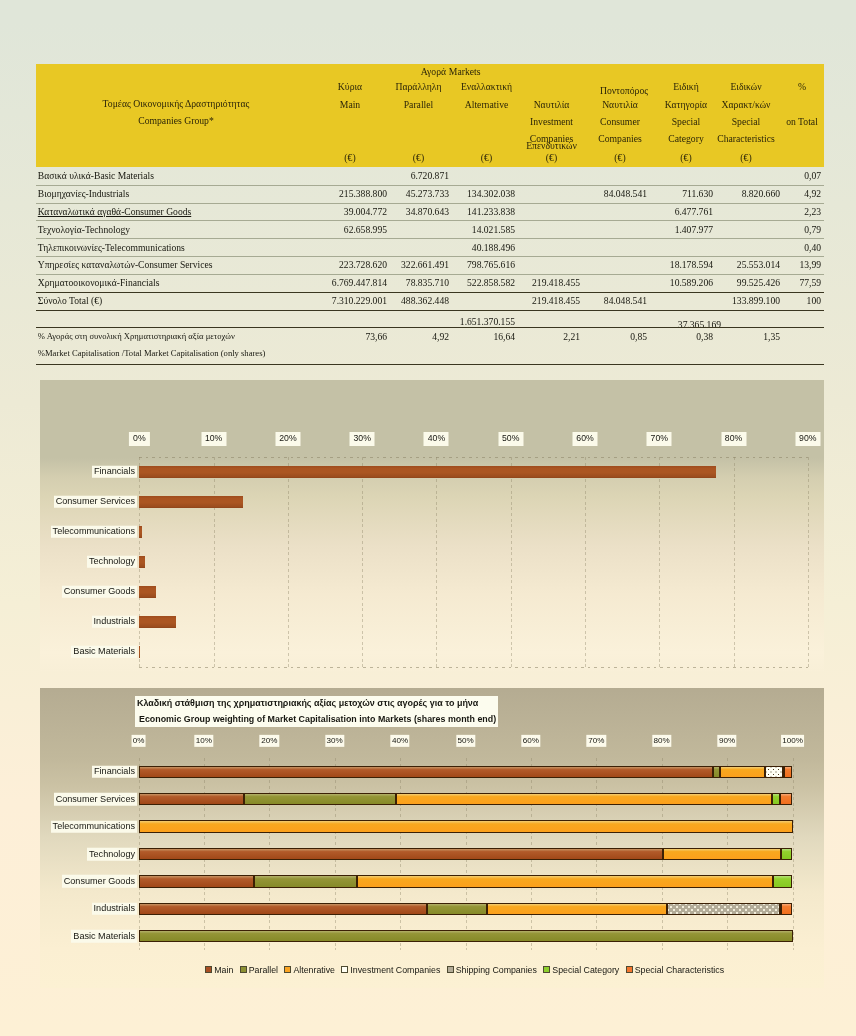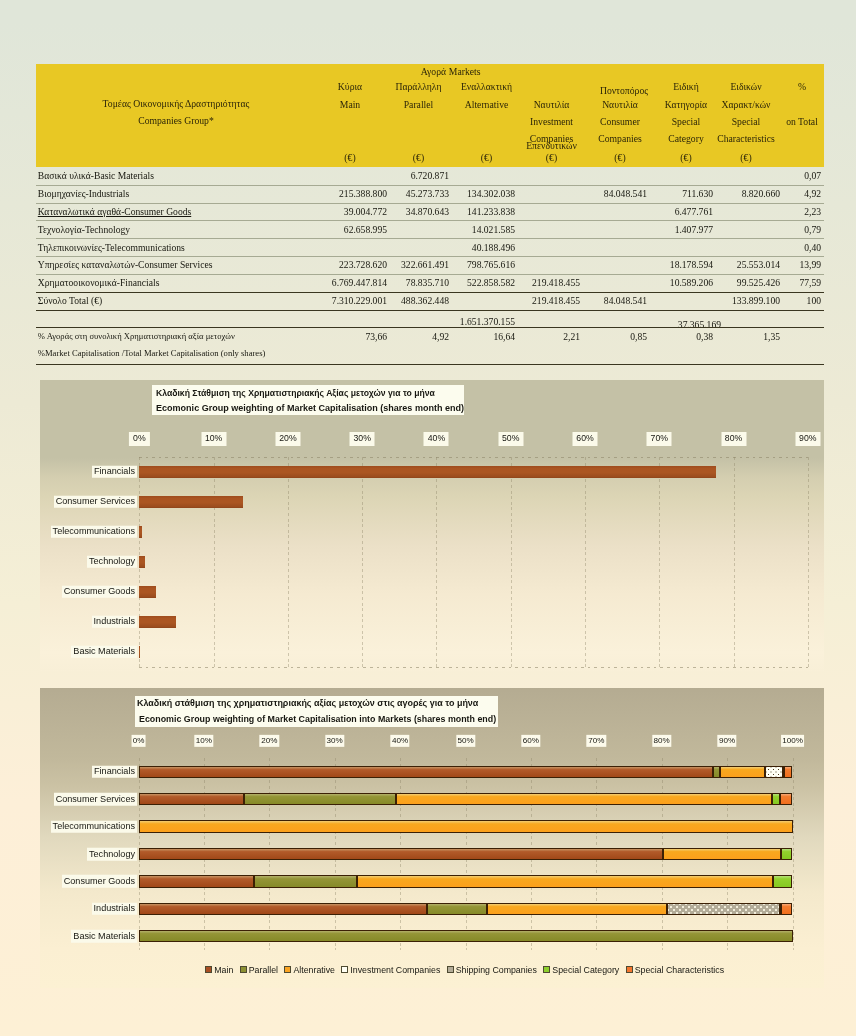--- a/index.html
+++ b/index.html
@@ -197,24 +197,20 @@
       <div class="num" style="right:244px;top:2.6px;">2,21</div>
       <div class="num" style="right:177px;top:2.6px;">0,85</div>
       <div class="num" style="right:111px;top:2.6px;">0,38</div>
       <div class="num" style="right:44px;top:2.6px;">1,35</div>
       <div class="num" style="right:3px;top:2.6px;"></div>
     </div>
     <div class="fnote" style="position:absolute;left:37.8px;top:348px;">%Market Capitalisation /Total Market Capitalisation (only shares)</div>
     <div class="sepH" style="position:absolute;left:36px;top:363.5px;width:788px;"></div>
     <div class="chart" style="left:40px;top:380px;width:784px;height:292px;">
       <div class="cbg" style="background:linear-gradient(180deg,#C4C1A6 0%,#C4C1A6 26.7%,#D4CEB0 33.3%,#DCD5B5 40%,#EBE0C7 56.7%,#F5EAD1 73.3%,#FAF1DA 93.3%,#F8EFD7 100%);"></div>
-      <div class="ctitle" style="left:112.3px;top:4.5px;width:312px;height:30.2px;">
-        <div class="ctl" style="left:3.5px;top:8.3px;font-size:9.1px;transform:translateY(-50%) scaleX(0.949);">Κλαδική Στάθμιση της Χρηματιστηριακής Αξίας μετοχών για το μήνα</div>
-        <div class="ctl" style="left:3.5px;top:23.8px;font-size:9.1px;transform:translateY(-50%) scaleX(0.993);">Ecomonic Group weighting of Market Capitalisation (shares month end)</div>
-      </div>
       <div class="gl" style="left:99.4px;top:76.9px;height:210px;"></div>
       <div class="xtick" style="left:99.4px;top:58.5px;transform:translate(-50%,-50%);">0%</div>
       <div class="gl" style="left:173.667px;top:76.9px;height:210px;"></div>
       <div class="xtick" style="left:173.667px;top:58.5px;transform:translate(-50%,-50%);">10%</div>
       <div class="gl" style="left:247.933px;top:76.9px;height:210px;"></div>
       <div class="xtick" style="left:247.933px;top:58.5px;transform:translate(-50%,-50%);">20%</div>
       <div class="gl" style="left:322.2px;top:76.9px;height:210px;"></div>
       <div class="xtick" style="left:322.2px;top:58.5px;transform:translate(-50%,-50%);">30%</div>
       <div class="gl" style="left:396.467px;top:76.9px;height:210px;"></div>
       <div class="xtick" style="left:396.467px;top:58.5px;transform:translate(-50%,-50%);">40%</div>

